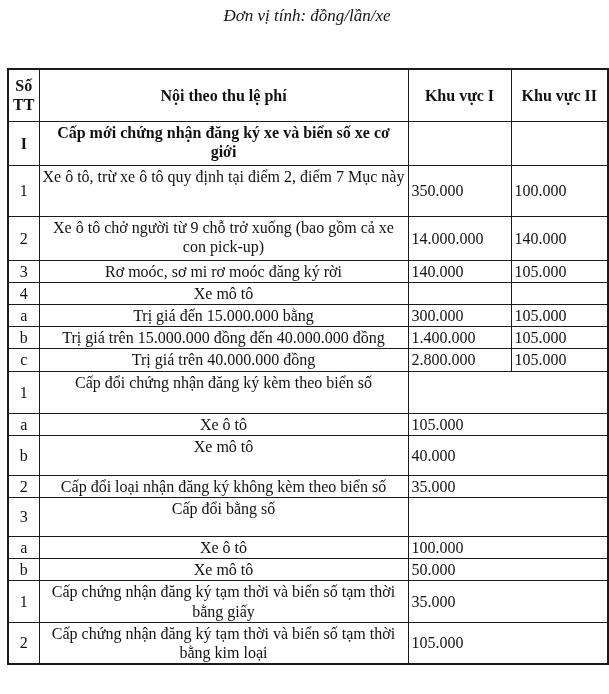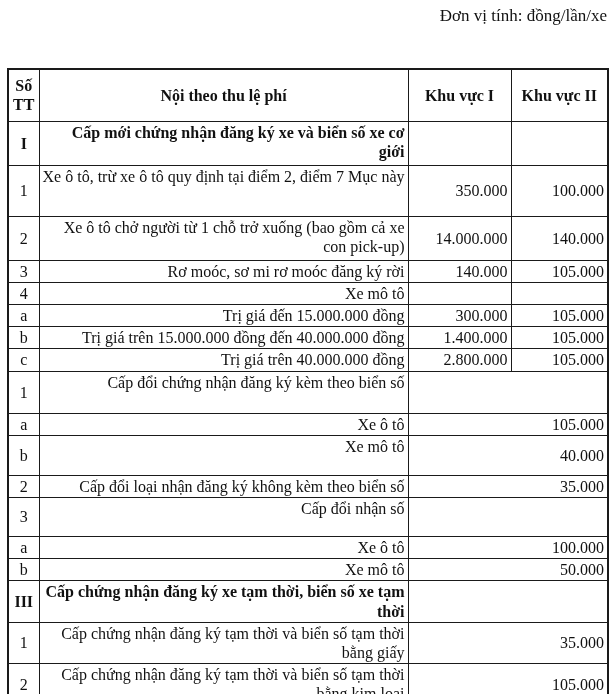--- a/index.html
+++ b/index.html
@@ -10,23 +10,24 @@
   body {
     width: 609px;
     height: 694px;
     font-family: "Liberation Serif", "DejaVu Serif", serif;
     color: #111111;
     overflow: hidden;
   }
   .unit-note {
     width: 600px;
     margin: 7px 0 22px 7px;
-    text-align: right;
+    text-align: center;
     font-size: 17px;
     line-height: 1.1;
+    font-style: italic;
   }
   table.fee-table {
     margin-left: 7px;
     width: 600px;
     border-collapse: collapse;
     table-layout: fixed;
     border: 2px solid #1a1a1a;
     margin-top: 42px;
   }
   .fee-table th, .fee-table td {
@@ -42,25 +43,25 @@
     vertical-align: middle;
     height: 49px;
     padding: 1px 2px;
   }
   td.stt {
     text-align: center;
     vertical-align: middle;
     padding: 1px 1px;
   }
   td.content {
-    text-align: right;
+    text-align: center;
     vertical-align: top;
   }
   td.val {
-    text-align: right;
+    text-align: left;
     vertical-align: middle;
   }
   tr.section td.content, tr.section td.stt {
     font-weight: bold;
   }
   
   tbody tr:nth-child(1) td { height: 41px; }   
   tbody tr:nth-child(2) td { height: 48px; }   
   tbody tr:nth-child(3) td { height: 41px; }   
   tbody tr:nth-child(9) td { height: 39px; }   
@@ -98,39 +99,39 @@
         <td class="val"></td>
       </tr>
       <tr>
         <td class="stt">1</td>
         <td class="content">Xe ô tô, trừ xe ô tô quy định tại điểm 2, điểm 7 Mục này</td>
         <td class="val">350.000</td>
         <td class="val">100.000</td>
       </tr>
       <tr>
         <td class="stt">2</td>
-        <td class="content">Xe ô tô chở người từ 1 chỗ trở xuống (bao gồm cả xe con pick-up)</td>
+        <td class="content">Xe ô tô chở người từ 9 chỗ trở xuống (bao gồm cả xe con pick-up)</td>
         <td class="val">14.000.000</td>
         <td class="val">140.000</td>
       </tr>
       <tr>
         <td class="stt">3</td>
         <td class="content">Rơ moóc, sơ mi rơ moóc đăng ký rời</td>
         <td class="val">140.000</td>
         <td class="val">105.000</td>
       </tr>
       <tr>
         <td class="stt">4</td>
         <td class="content">Xe mô tô</td>
         <td class="val"></td>
         <td class="val"></td>
       </tr>
       <tr>
         <td class="stt">a</td>
-        <td class="content">Trị giá đến 15.000.000 đồng</td>
+        <td class="content">Trị giá đến 15.000.000 bằng</td>
         <td class="val">300.000</td>
         <td class="val">105.000</td>
       </tr>
       <tr>
         <td class="stt">b</td>
         <td class="content">Trị giá trên 15.000.000 đồng đến 40.000.000 đồng</td>
         <td class="val">1.400.000</td>
         <td class="val">105.000</td>
       </tr>
       <tr>
@@ -154,37 +155,32 @@
         <td class="content">Xe mô tô</td>
         <td class="val" colspan="2">40.000</td>
       </tr>
       <tr>
         <td class="stt">2</td>
         <td class="content">Cấp đổi loại nhận đăng ký không kèm theo biển số</td>
         <td class="val" colspan="2">35.000</td>
       </tr>
       <tr>
         <td class="stt">3</td>
-        <td class="content">Cấp đổi nhận số</td>
+        <td class="content">Cấp đổi bằng số</td>
         <td class="val" colspan="2"></td>
       </tr>
       <tr>
         <td class="stt">a</td>
         <td class="content">Xe ô tô</td>
         <td class="val" colspan="2">100.000</td>
       </tr>
       <tr>
         <td class="stt">b</td>
         <td class="content">Xe mô tô</td>
         <td class="val" colspan="2">50.000</td>
-      </tr>
-      <tr class="section">
-        <td class="stt">III</td>
-        <td class="content">Cấp chứng nhận đăng ký xe tạm thời, biển số xe tạm thời</td>
-        <td class="val" colspan="2"></td>
       </tr>
       <tr>
         <td class="stt">1</td>
         <td class="content">Cấp chứng nhận đăng ký tạm thời và biển số tạm thời bằng giấy</td>
         <td class="val" colspan="2">35.000</td>
       </tr>
       <tr>
         <td class="stt">2</td>
         <td class="content">Cấp chứng nhận đăng ký tạm thời và biển số tạm thời bằng kim loại</td>
         <td class="val" colspan="2">105.000</td>

